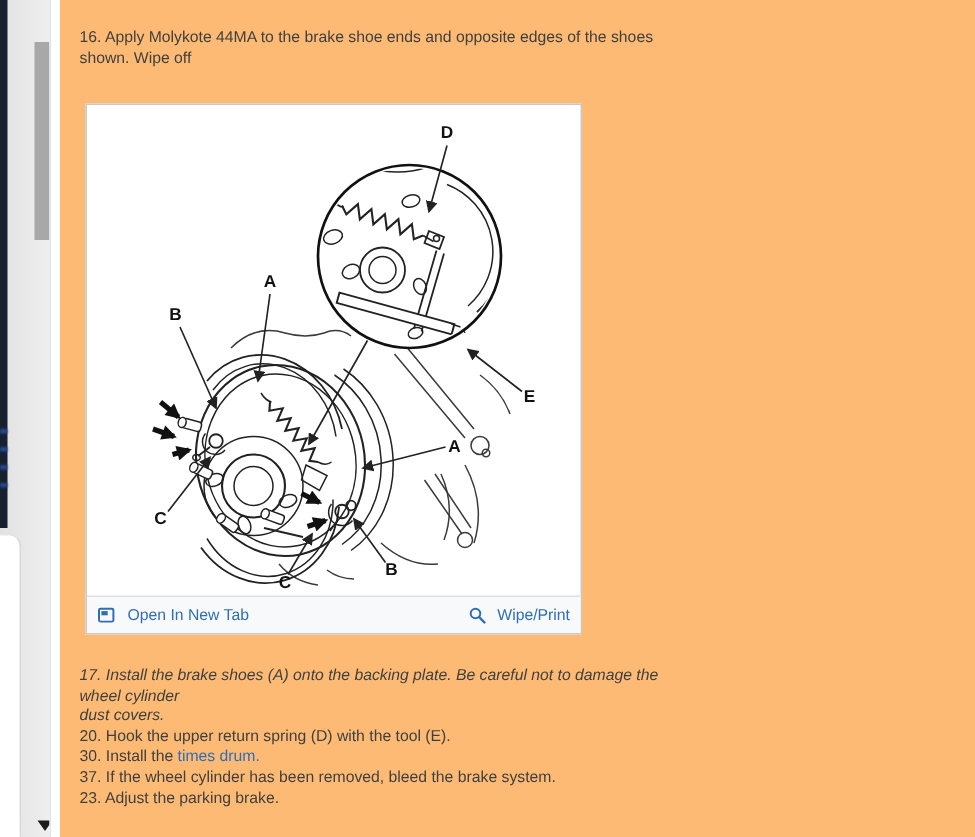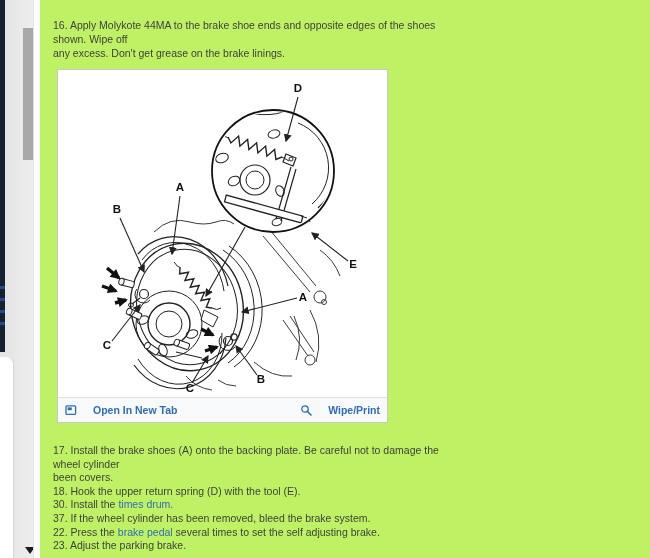--- a/index.html
+++ b/index.html
@@ -1,43 +1,43 @@
 <!DOCTYPE html>
 <html><head>
 <meta charset="utf-8">
 <style>
   html,body{margin:0;padding:0;background:#fff;}
-  .stage{position:relative;width:650px;height:558px;background:#bef264;overflow:hidden;
+  .stage{position:relative;width:650px;height:558px;background:#fdba74;overflow:hidden;
          font-family:"Liberation Sans", sans-serif;color:#3f3f3f;}
   
   .gutter{position:absolute;left:0;top:0;width:38px;height:558px;
           background:linear-gradient(90deg,#e2e2e2,#f0f0f0);}
   .navy-strip{position:absolute;left:0;top:0;width:5px;height:352px;background:#16212f;}
   .navy-mark{position:absolute;left:0;width:5px;height:3px;background:#2a4fa0;opacity:.85;filter:blur(.6px);}
   .white-notch{position:absolute;left:0;top:356px;width:13px;height:202px;background:#ffffff;
                border-top-right-radius:8px;border-right:1px solid #d8d8d8;border-top:1px solid #e4e4e4;}
   .scroll-thumb{position:absolute;left:23px;top:28px;width:10px;height:132px;background:#a8a8a8;}
   .scroll-down-arrow{position:absolute;left:25px;top:547px;width:0;height:0;
           border-left:5px solid transparent;border-right:5px solid transparent;border-top:7px solid #1c1c1c;}
   .sep-band{position:absolute;left:33px;top:0;width:6px;height:558px;background:#ffffff;
             border-left:1px solid #e3e3e3;}
   
   .para{position:absolute;left:53px;top:18px;width:404px;font-size:10.5px;line-height:14px;color:#3f3f3f;}
   .para span{display:block;}
   .steps{position:absolute;left:53px;top:444px;width:404px;font-size:10.5px;line-height:13.6px;color:#3f3f3f;}
   .step span{display:inline;}
-  .step .ln{display:block;}
+  .step .ln{display:block;font-style:italic;}
   a.doclink{color:#2f6db6;text-decoration:none;cursor:pointer;}
   
   .figure{position:absolute;left:57px;top:69px;width:329px;height:352px;border:1px solid #c9c9c9;background:#fff;}
   .fig-canvas{position:absolute;left:0;top:0;width:329px;height:327px;}
   .fig-footer{position:absolute;left:0;bottom:0;width:100%;height:25px;box-sizing:border-box;
               background:#f7f9fb;border-top:1px solid #dde1e6;display:flex;align-items:center;
               justify-content:space-between;padding:0 7px;}
-  .fig-link{display:flex;align-items:center;gap:16px;color:#2f6db6;font-size:10.5px;cursor:pointer;text-decoration:none;font-weight:bold;}
+  .fig-link{display:flex;align-items:center;gap:8px;color:#2f6db6;font-size:10.5px;cursor:pointer;text-decoration:none;}
   .fig-link svg{display:block;}
   
   svg text.callout{font-family:"Liberation Sans",sans-serif;font-weight:bold;font-size:11.5px;fill:#111;}
   .sk{fill:none;stroke:#3a3a3a;stroke-width:1;}
   .ln1{fill:none;stroke:#222;stroke-width:1;}
   .ln12{fill:none;stroke:#222;stroke-width:1.2;}
   .ln14{fill:none;stroke:#222;stroke-width:1.4;}
   .leader{fill:none;stroke:#222;stroke-width:1.1;}
   .boldarrow{fill:none;stroke:#111;stroke-width:3.4;}
 </style>
@@ -52,21 +52,20 @@
   <div class="navy-mark" style="top:298px"></div>
   <div class="navy-mark" style="top:310px"></div>
   <div class="navy-mark" style="top:322px"></div>
   <div class="white-notch"></div>
   <div class="scroll-thumb"></div>
   <div class="scroll-down-arrow"></div>
   <div class="sep-band"></div>
 
   <div class="para">
     <span>16. Apply Molykote 44MA to the brake shoe ends and opposite edges of the shoes shown. Wipe off</span>
-    <span>any excess. Don't get grease on the brake linings.</span>
   </div>
 
   <div class="figure">
     <svg class="fig-canvas" viewBox="0 0 329 327" width="329" height="327" xmlns="http://www.w3.org/2000/svg">
       <defs>
         <marker id="ah" markerUnits="userSpaceOnUse" markerWidth="8" markerHeight="8" viewBox="0 0 10 10" refX="8.5" refY="5" orient="auto">
           <path d="M0,0 L10,5 L0,10 Z" fill="#222"></path>
         </marker>
         <marker id="ahb" markerUnits="userSpaceOnUse" markerWidth="11" markerHeight="10" viewBox="0 0 10 10" refX="8" refY="5" orient="auto">
           <path d="M0,0 L10,5 L0,10 Z" fill="#111"></path>
@@ -222,32 +221,29 @@
           <line x1="7.5" y1="7.5" x2="11" y2="11" stroke="currentColor" stroke-width="1.6" stroke-linecap="round"></line>
         </svg>
         <span>Wipe/Print</span>
       </a>
     </div>
   </div>
 
   <div class="steps">
     <div class="step">
       <span class="ln">17. Install the brake shoes (A) onto the backing plate. Be careful not to damage the wheel cylinder</span>
-      <span class="ln">been covers.</span>
-    </div>
-    <div class="step">
-      <span>18. Hook the upper return spring (D) with the tool (E).</span>
+      <span class="ln">dust covers.</span>
+    </div>
+    <div class="step">
+      <span>20. Hook the upper return spring (D) with the tool (E).</span>
     </div>
     <div class="step">
       <span>30. Install the </span><a class="doclink">times drum.</a>
     </div>
     <div class="step">
       <span>37. If the wheel cylinder has been removed, bleed the brake system.</span>
     </div>
     <div class="step">
-      <span>22. Press the </span><a class="doclink">brake pedal</a><span> several times to set the self adjusting brake.</span>
-    </div>
-    <div class="step">
       <span>23. Adjust the parking brake.</span>
     </div>
   </div>
 
 </div>
 
 </body></html>

